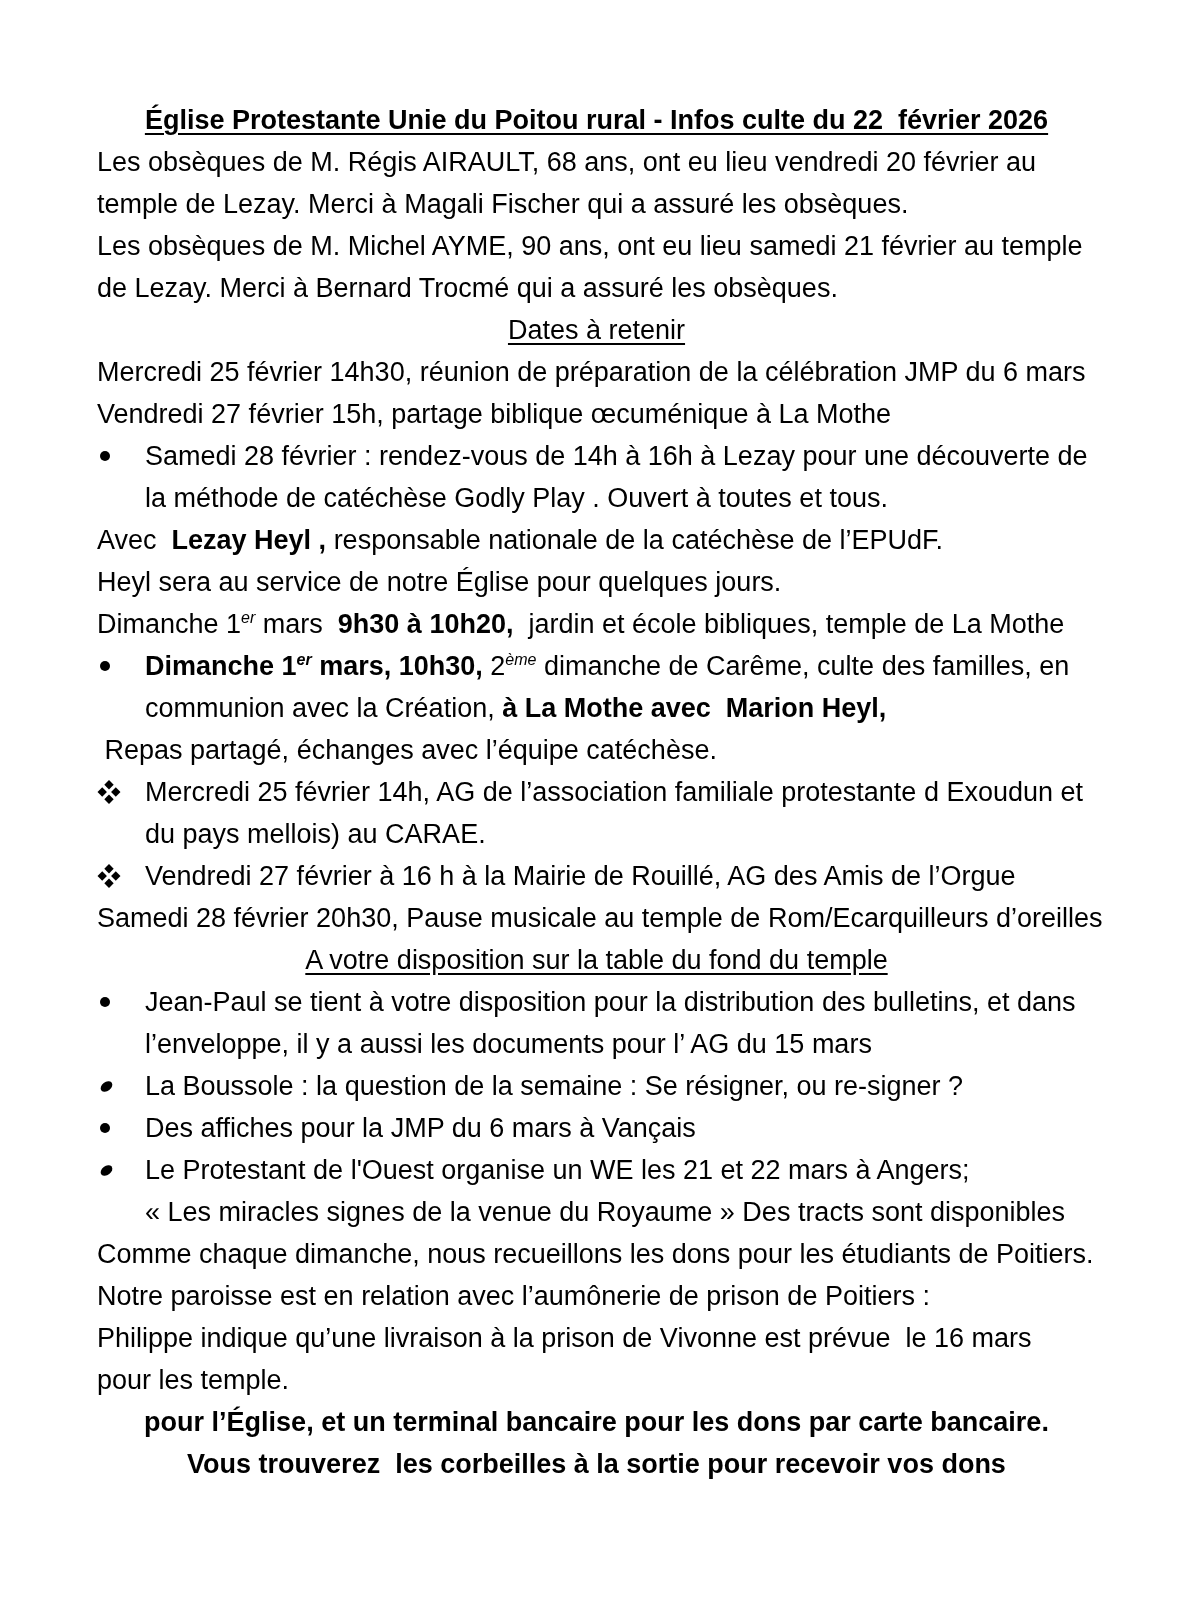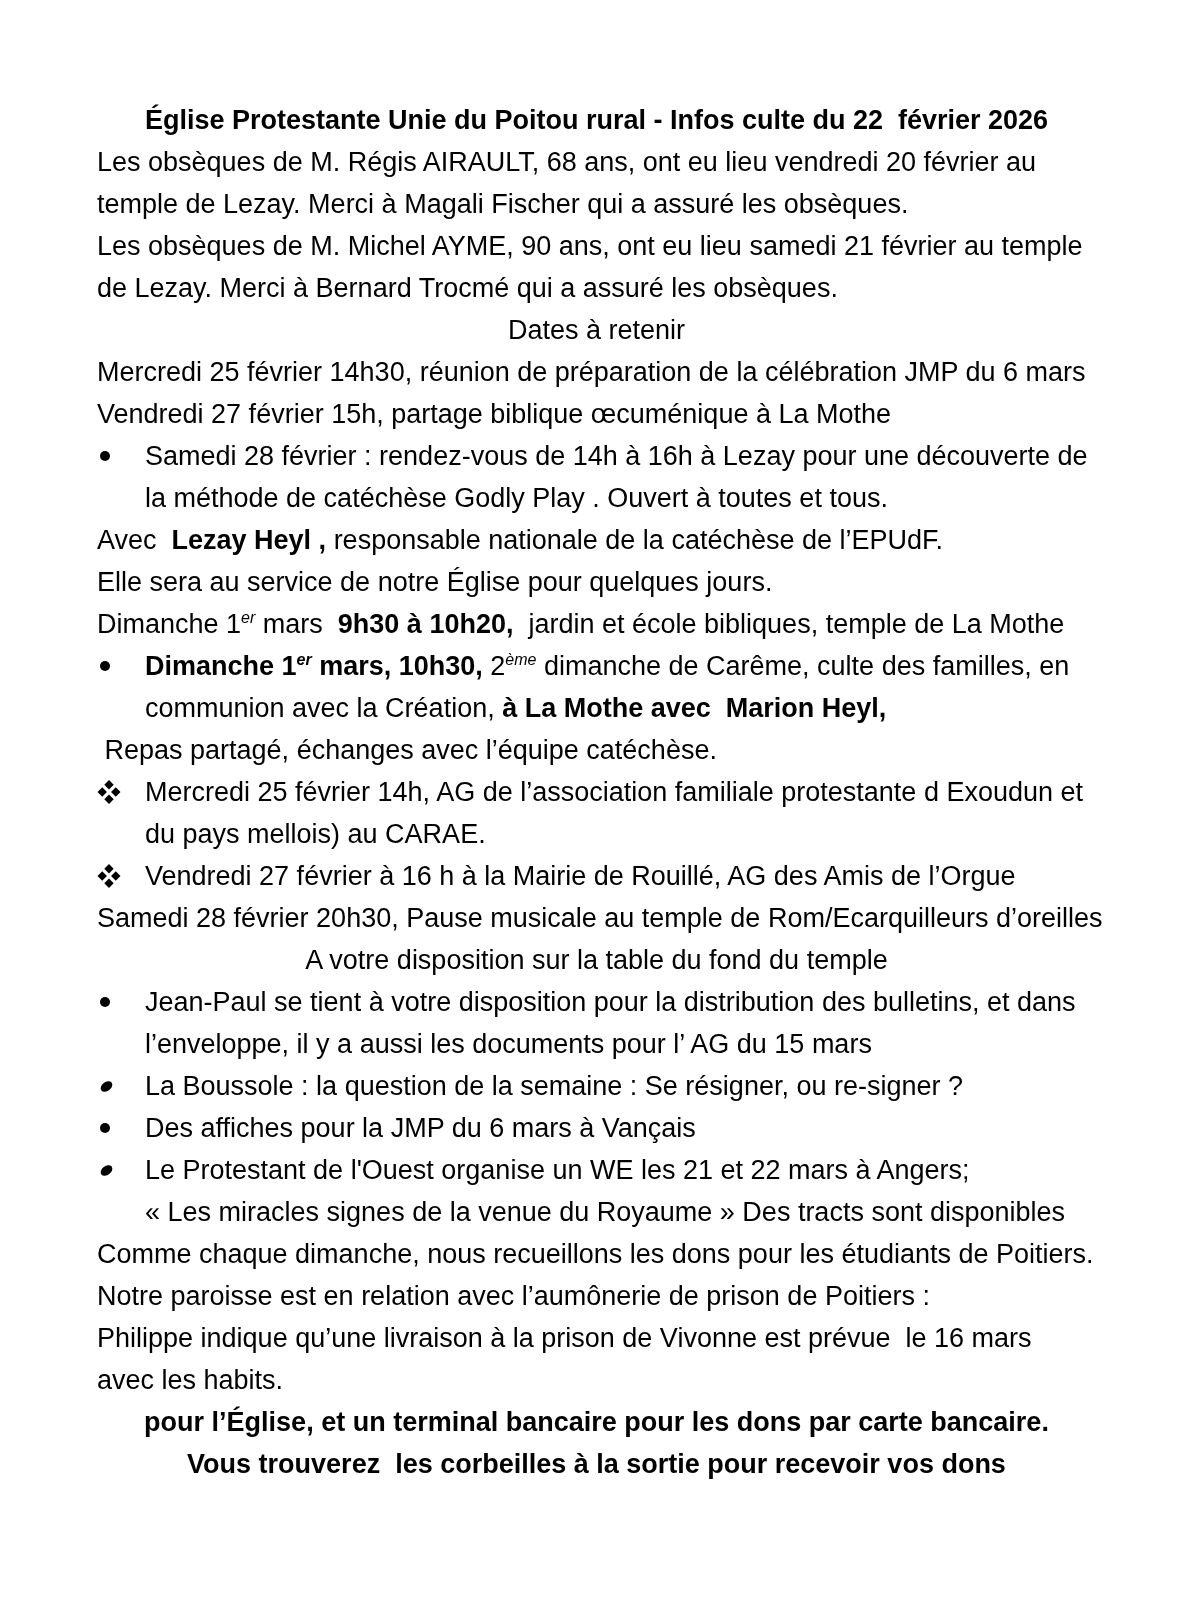--- a/index.html
+++ b/index.html
@@ -21,21 +21,21 @@
     position: relative;
     height: 42px;
     line-height: 42px;
     font-size: 27px;
     white-space: pre;
   }
   .line.center { text-align: center; }
   .line.hang { padding-left: 48px; }
   .seg.b { font-weight: bold; }
   .seg.i { }
-  .seg.u { text-underline-offset: 4px; margin-top: 40px; }
+  .seg.u { text-decoration: underline; text-underline-offset: 4px; margin-top: 40px; }
   .seg.sup {
     vertical-align: super;
     font-size: 16px;
     line-height: 0;
     font-style: italic;
   }
   .bullet {
     position: absolute;
     left: 3px;
     top: 0;
@@ -65,21 +65,21 @@
     <div class="line"><span class="seg">Les obsèques de M. Régis AIRAULT, 68 ans, ont eu lieu vendredi 20 février au</span></div>
     <div class="line"><span class="seg">temple de Lezay. Merci à Magali Fischer qui a assuré les obsèques.</span></div>
     <div class="line"><span class="seg">Les obsèques de M. Michel AYME, 90 ans, ont eu lieu samedi 21 février au temple</span></div>
     <div class="line"><span class="seg">de Lezay. Merci à Bernard Trocmé qui a assuré les obsèques.</span></div>
     <div class="line center"><span class="seg u">Dates à retenir</span></div>
     <div class="line"><span class="seg">Mercredi 25 février 14h30, réunion de préparation de la célébration JMP du 6 mars</span></div>
     <div class="line"><span class="seg">Vendredi 27 février 15h, partage biblique œcuménique à La Mothe</span></div>
     <div class="line hang"><span class="bullet dot"><span class="dotglyph"></span></span><span class="seg">Samedi 28 février : rendez-vous de 14h à 16h à Lezay pour une découverte de</span></div>
     <div class="line hang"><span class="seg">la méthode de catéchèse Godly Play . Ouvert à toutes et tous.</span></div>
     <div class="line"><span class="seg">Avec  </span><span class="seg b">Lezay Heyl ,</span><span class="seg"> responsable nationale de la catéchèse de l’EPUdF.</span></div>
-    <div class="line"><span class="seg">Elle sera au service de notre Église pour quelques jours.</span></div>
+    <div class="line"><span class="seg">Heyl sera au service de notre Église pour quelques jours.</span></div>
     <div class="line"><span class="seg">Dimanche 1</span><span class="seg sup">er</span><span class="seg"> mars  </span><span class="seg b">9h30 à 10h20,</span><span class="seg">  jardin et école bibliques, temple de La Mothe</span></div>
     <div class="line hang"><span class="bullet dot"><span class="dotglyph"></span></span><span class="seg b">Dimanche 1</span><span class="seg b sup">er</span><span class="seg b"> mars, 10h30,</span><span class="seg"> 2</span><span class="seg sup">ème</span><span class="seg"> dimanche de Carême, culte des familles, en</span></div>
     <div class="line hang"><span class="seg">communion avec la Création, </span><span class="seg b">à La Mothe avec  Marion Heyl,</span></div>
     <div class="line"><span class="seg"> Repas partagé, échanges avec l’équipe catéchèse.</span></div>
     <div class="line hang"><span class="bullet diamond"><svg width="24" height="24" viewBox="0 0 22 23" xmlns="http://www.w3.org/2000/svg" fill="#000000">
           <path d="M11 0 L15.5 4.5 L11 9 L6.5 4.5 Z"></path>
           <path d="M4.5 7 L9 11.5 L4.5 16 L0 11.5 Z"></path>
           <path d="M17.5 7 L22 11.5 L17.5 16 L13 11.5 Z"></path>
           <path d="M11 14 L15.5 18.5 L11 23 L6.5 18.5 Z"></path>
         </svg></span><span class="seg">Mercredi 25 février 14h, AG de l’association familiale protestante d Exoudun et</span></div>
@@ -94,16 +94,16 @@
     <div class="line center"><span class="seg u">A votre disposition sur la table du fond du temple</span></div>
     <div class="line hang"><span class="bullet dot"><span class="dotglyph"></span></span><span class="seg">Jean-Paul se tient à votre disposition pour la distribution des bulletins, et dans</span></div>
     <div class="line hang"><span class="seg">l’enveloppe, il y a aussi les documents pour l’ AG du 15 mars</span></div>
     <div class="line hang"><span class="bullet slant"><span class="slantglyph"></span></span><span class="seg">La Boussole : la question de la semaine </span><span class="seg i">: Se résigner, ou re-signer ?</span></div>
     <div class="line hang"><span class="bullet dot"><span class="dotglyph"></span></span><span class="seg">Des affiches pour la JMP du 6 mars à Vançais</span></div>
     <div class="line hang"><span class="bullet slant"><span class="slantglyph"></span></span><span class="seg">Le Protestant de l'Ouest organise un WE les 21 et 22 mars à Angers;</span></div>
     <div class="line hang"><span class="seg">« </span><span class="seg i">Les miracles signes de la venue du Royaume</span><span class="seg"> » Des tracts sont disponibles</span></div>
     <div class="line"><span class="seg">Comme chaque dimanche, nous recueillons les dons pour les étudiants de Poitiers.</span></div>
     <div class="line"><span class="seg">Notre paroisse est en relation avec l’aumônerie de prison de Poitiers :</span></div>
     <div class="line"><span class="seg">Philippe indique qu’une livraison à la prison de Vivonne est prévue  le 16 mars</span></div>
-    <div class="line"><span class="seg">avec les habits.</span></div>
+    <div class="line"><span class="seg">pour les temple.</span></div>
     <div class="line center"><span class="seg b i">pour l’Église, et un terminal bancaire pour les dons par carte bancaire</span><span class="seg b">.</span></div>
     <div class="line center"><span class="seg b i">Vous trouverez  les corbeilles à la sortie pour recevoir vos dons</span></div>
   </div>
 
 </body></html>

